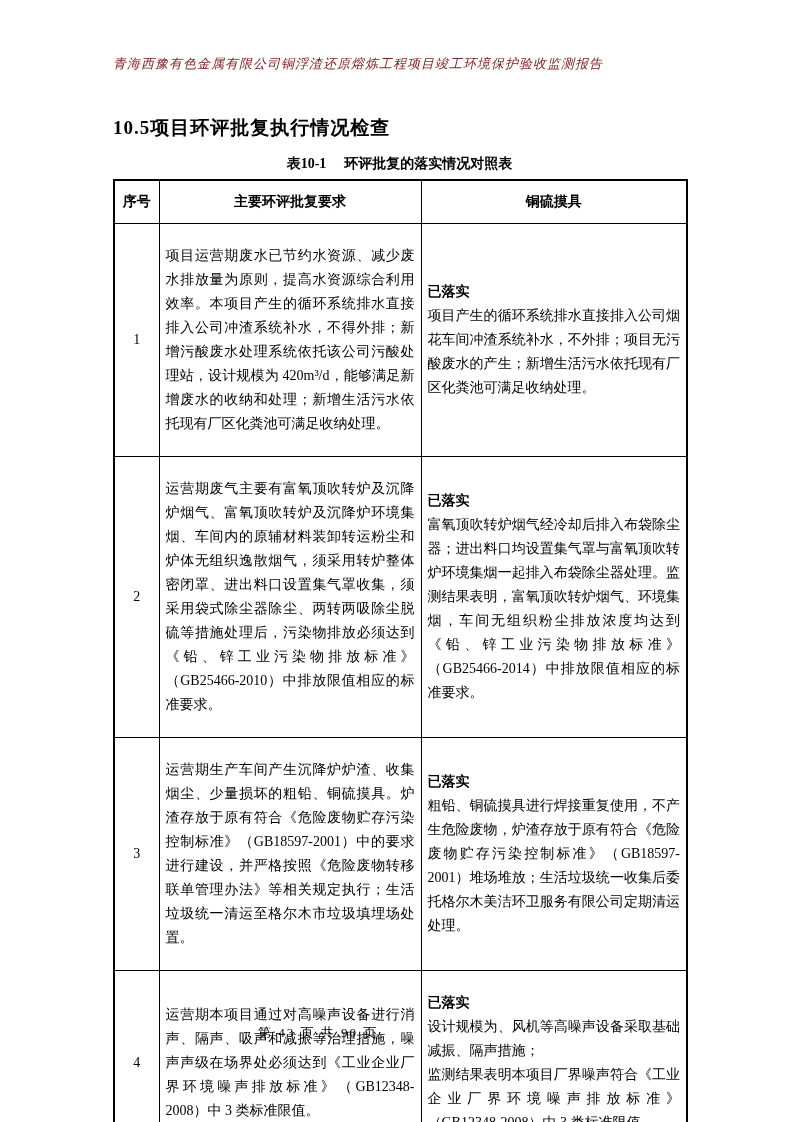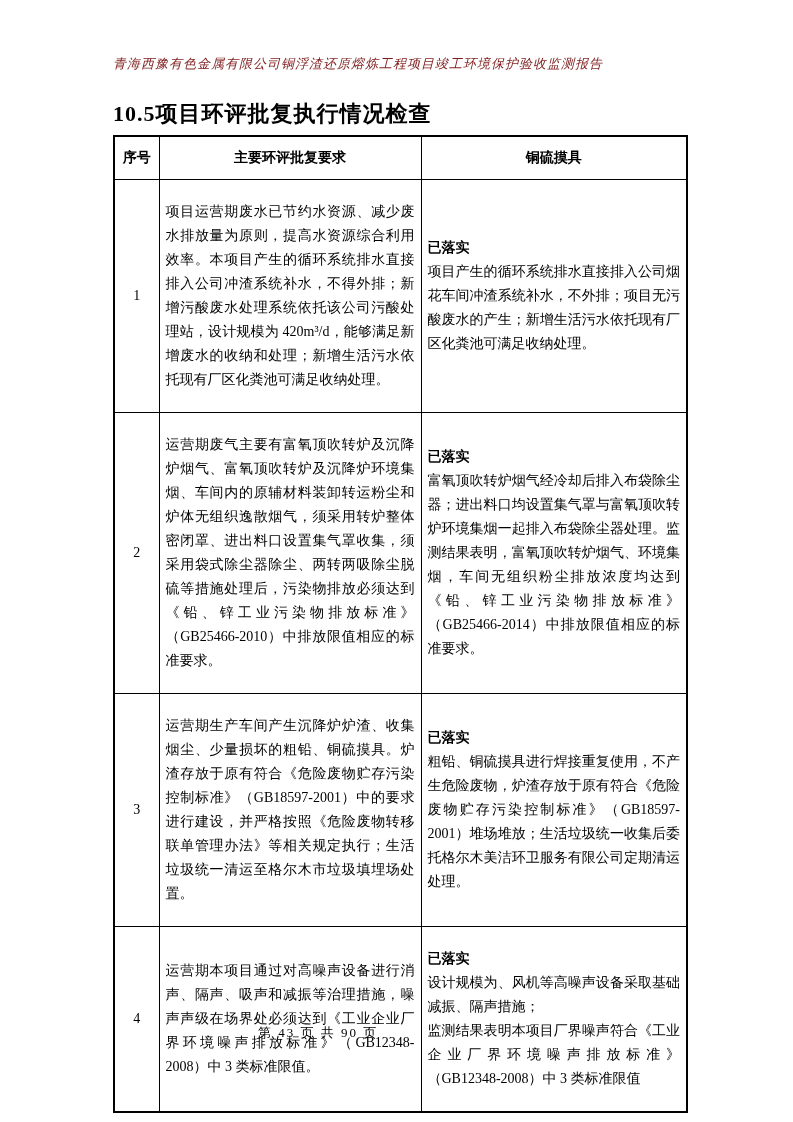--- a/index.html
+++ b/index.html
@@ -17,22 +17,22 @@
     padding: 55px 107px 0 113px;
   }
   .report-header {
     font-size: 13px;
     font-style: italic;
     color: #7f1d1d;
     letter-spacing: 1px;
     white-space: nowrap;
   }
   .section-title {
-    margin-top: 26px;
-    font-size: 22px;
+    margin-top: 42px;
+    font-size: 19px;
     font-weight: bold;
     letter-spacing: 1px;
   }
   .table-caption {
     margin-top: 14px;
     text-align: center;
     font-size: 14px;
     font-weight: bold;
   }
   .table-caption .cap-label { margin-right: 18px; }
@@ -79,20 +79,23 @@
 </style>
 </head>
 <body>
 
 <div class="page">
 
   <div class="report-header">青海西豫有色金属有限公司铜浮渣还原熔炼工程项目竣工环境保护验收监测报告</div>
 
   <h1 class="section-title">10.5项目环评批复执行情况检查</h1>
 
+  <div class="table-caption">
+    <span class="cap-label">表10-1</span><span>环评批复的落实情况对照表</span>
+  </div>
 
   <table class="compliance">
     <colgroup>
       <col style="width:45px">
       <col style="width:262px">
       <col style="width:266px">
     </colgroup>
     <thead>
       <tr>
         <th>序号</th>

